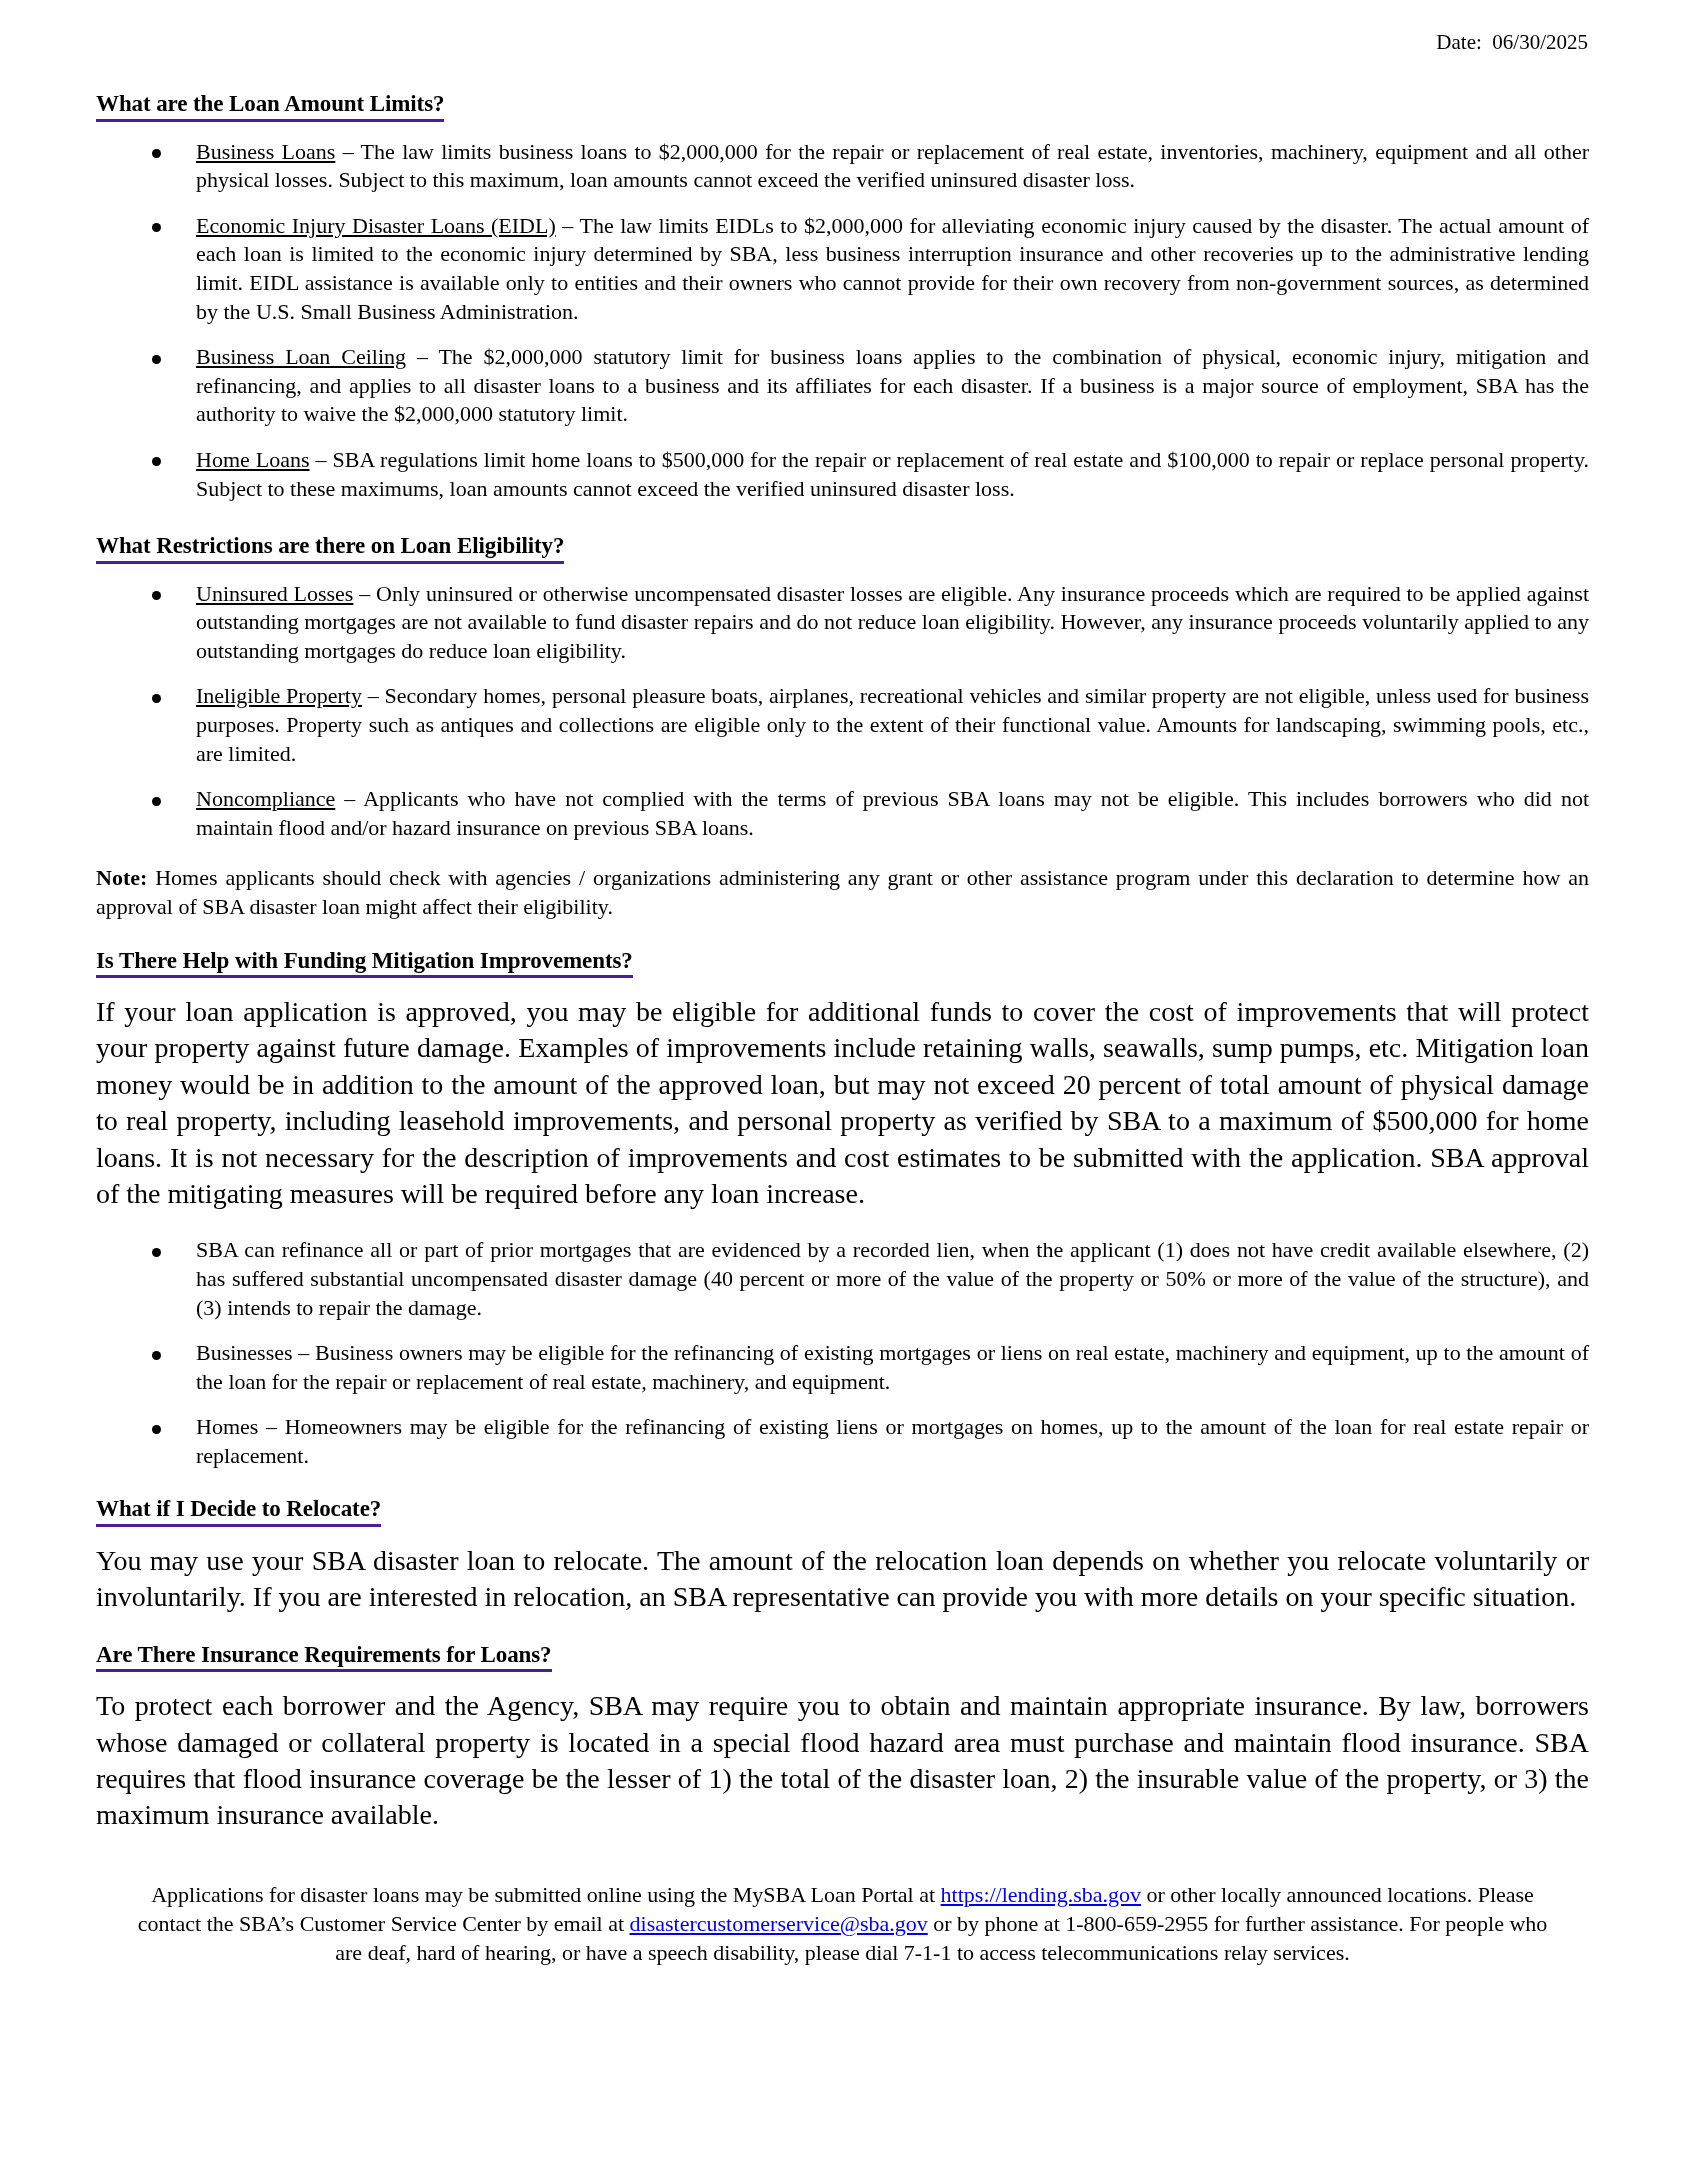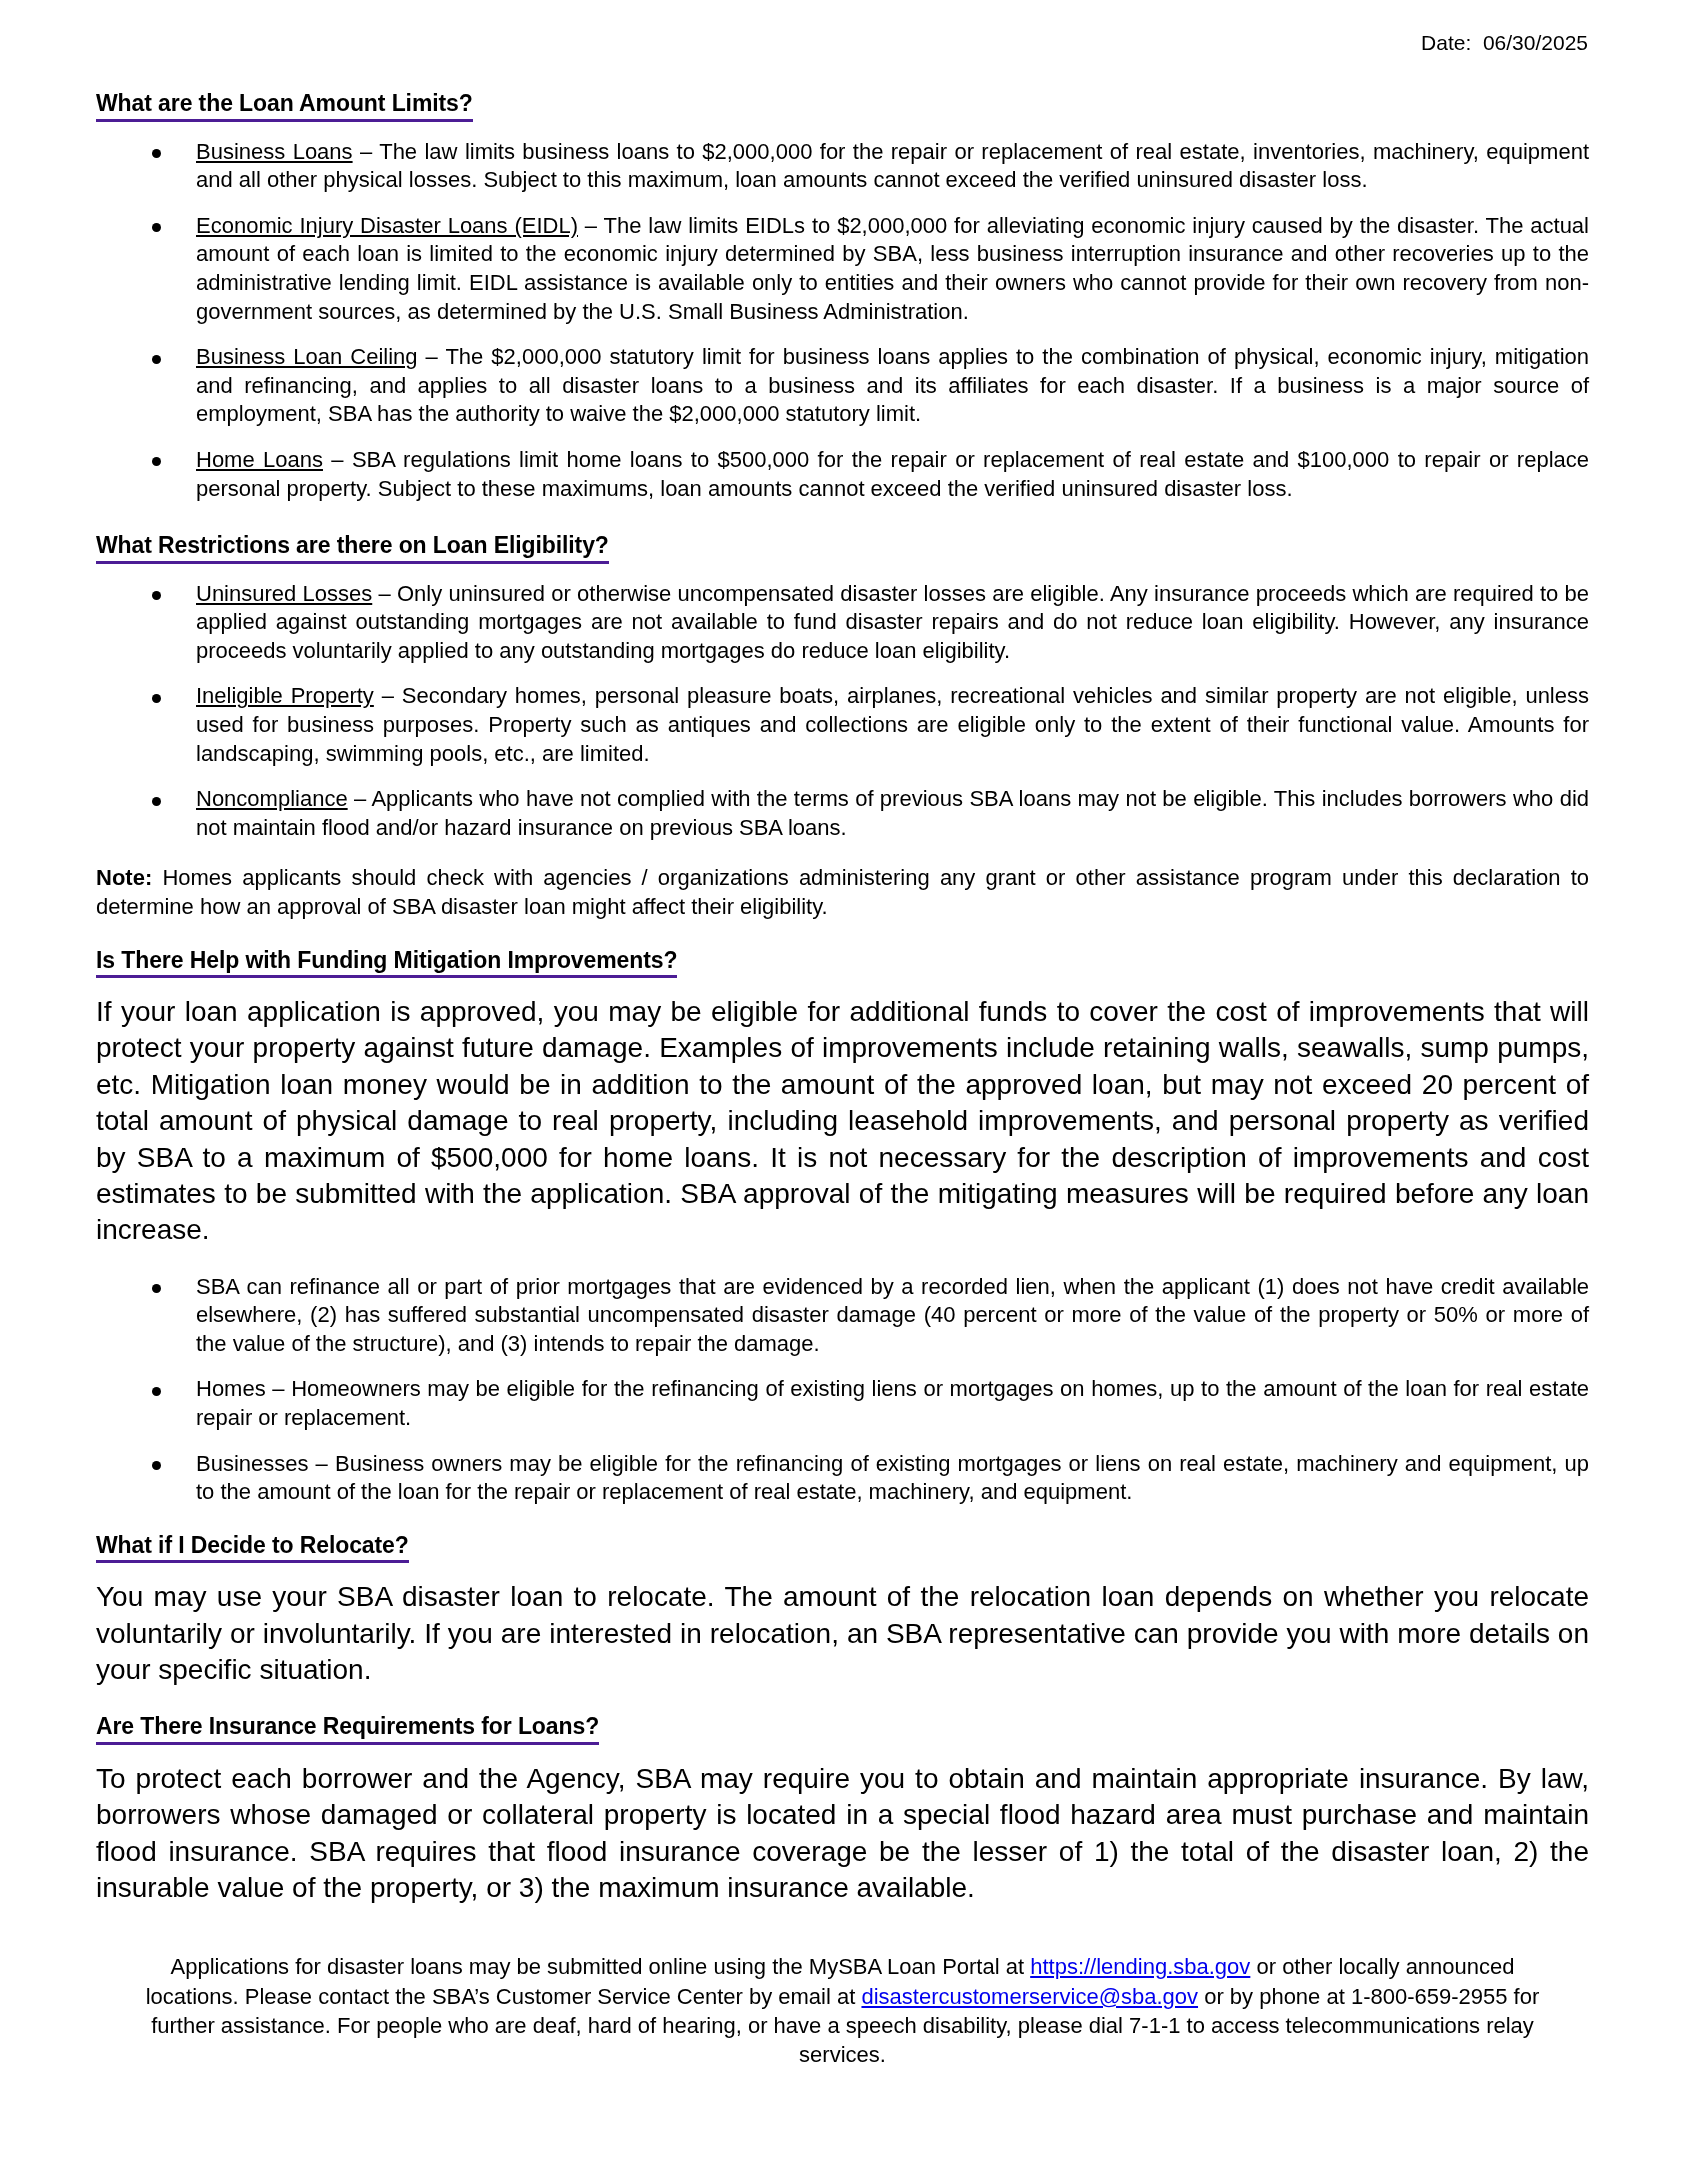--- a/index.html
+++ b/index.html
@@ -13,20 +13,21 @@
     font-family: "Liberation Sans", sans-serif;
     color: #000000;
     -webkit-font-smoothing: antialiased;
   }
   .page {
     position: relative;
     width: 1683px;
     height: 2178px;
     box-sizing: border-box;
     padding: 30px 94px 0 96px;
+    font-family: Liberation Serif, serif;
   }
   .date-line {
     text-align: right;
     font-size: 21px;
     line-height: 1.2;
     padding-right: 1px;
     margin-bottom: 34px;
     white-space: pre;
   }
   h2.section-heading {
@@ -161,26 +162,26 @@
   </div>
 
   <div class="section-block tight">
     <ul class="bullets">
       <li>
         <span class="bullet-dot"></span>
         <span>SBA can refinance all or part of prior mortgages that are evidenced by a recorded lien, when the applicant (1) does not have credit available elsewhere, (2) has suffered substantial uncompensated disaster damage (40 percent or more of the value of the property or 50% or more of the value of the structure), and (3) intends to repair the damage.</span>
       </li>
       <li>
         <span class="bullet-dot"></span>
+        <span>Businesses – Business owners may be eligible for the refinancing of existing mortgages or liens on real estate, machinery and equipment, up to the amount of the loan for the repair or replacement of real estate, machinery, and equipment.</span>
+      </li>
+      <li>
+        <span class="bullet-dot"></span>
         <span>Homes – Homeowners may be eligible for the refinancing of existing liens or mortgages on homes, up to the amount of the loan for real estate repair or replacement.</span>
       </li>
-      <li>
-        <span class="bullet-dot"></span>
-        <span>Businesses – Business owners may be eligible for the refinancing of existing mortgages or liens on real estate, machinery and equipment, up to the amount of the loan for the repair or replacement of real estate, machinery, and equipment.</span>
-      </li>
     </ul>
   </div>
 
   <div class="section-block tight">
     <div class="heading-wrap">
       <h2 class="section-heading">What if I Decide to Relocate?</h2>
     </div>
     <p class="body-text">You may use your SBA disaster loan to relocate.  The amount of the relocation loan depends on whether you relocate voluntarily or involuntarily.  If you are interested in relocation, an SBA representative can provide you with more details on your specific situation.</p>
   </div>
 

